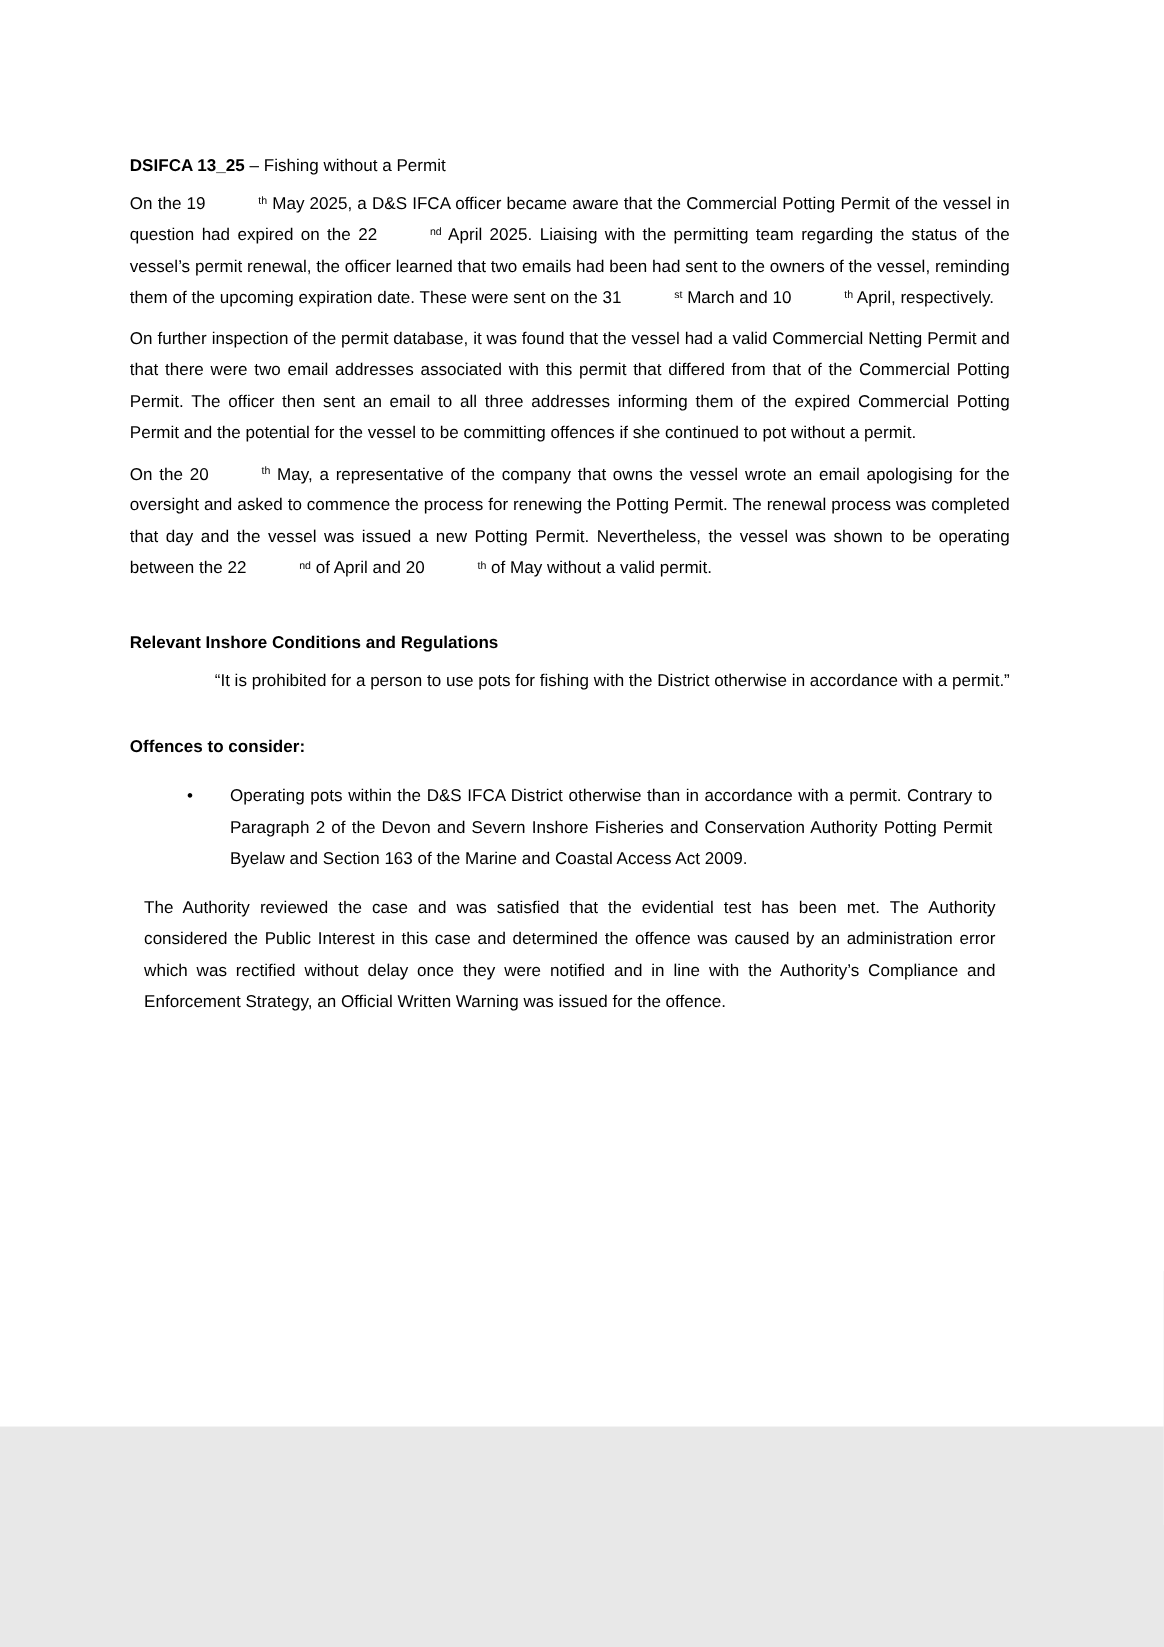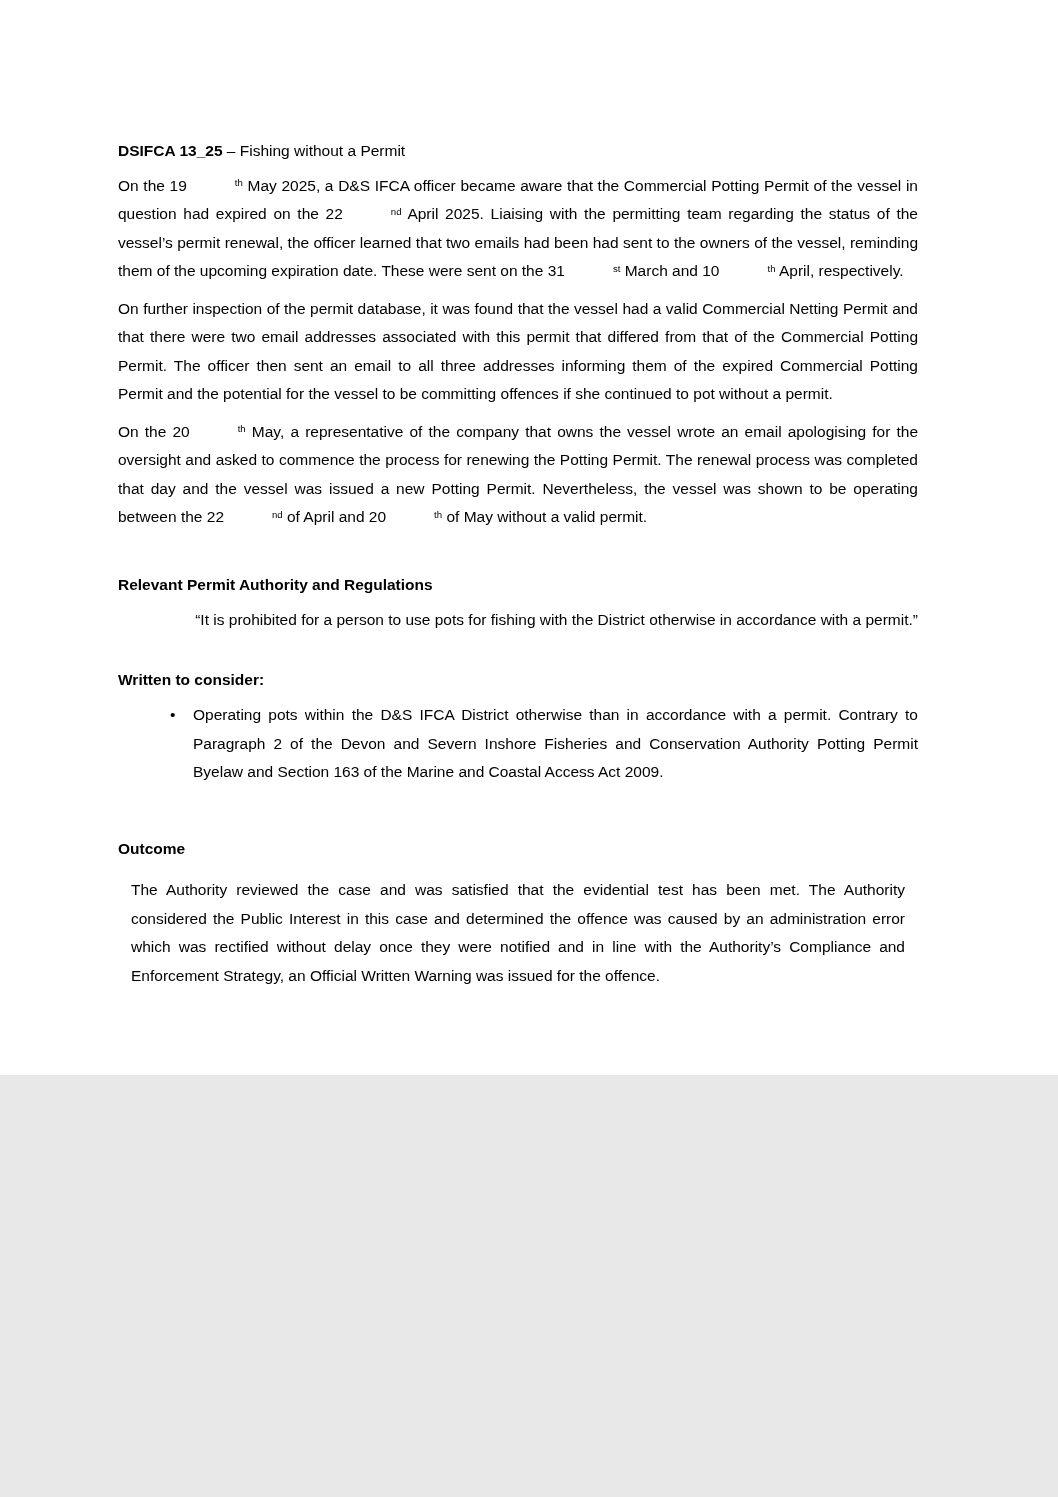--- a/index.html
+++ b/index.html
@@ -1,18 +1,18 @@
 <!DOCTYPE html>
 <html><head>
 <meta charset="utf-8">
 <style>
   html, body { margin: 0; padding: 0; background: #e8e8e8; }
   .page {
     width: 1058px;
-    height: 1075px;
+    height: 1297px;
     margin: 0 auto;
     background: #ffffff;
     box-sizing: border-box;
     padding: 137px 140px 0 118px;
     font-family: "Liberation Sans", sans-serif;
     font-size: 15.5px;
     line-height: 28.5px;
     color: #000000;
     overflow: hidden;
   }
@@ -21,21 +21,21 @@
   .title { margin: 0 0 6px 0; }
   .body { margin: 0 0 9px 0; text-align: right; }
   .j { text-align: justify; }
   .h { font-weight: bold; }
   .sec { margin: 39px 0 7px 0; }
   .byelaw { margin: 0 0 17px 0; }
   .quote { margin: 0 0 31px 0; }
   .offh { margin: 0 0 7px 0; }
   .bullet-item { position: relative; padding-left: 75px; margin: 0; }
   .marker { position: absolute; left: 52px; top: 0; }
-  .btext { margin: 0; }
+  .btext { margin: 16px; }
   .outh { margin: 48px 0 3px 0; }
   .outp { margin: 13px; }
   sup {
     font-size: 0.62em;
     line-height: 0;
     vertical-align: baseline;
     position: relative;
     top: -0.45em;
     padding-left: 48px;
   }
@@ -46,29 +46,28 @@
 <div class="page">
 
   <p class="title"><span class="b">DSIFCA 13_25</span><span> – Fishing without a Permit</span></p>
 
   <p class="body j">On the 19<sup>th</sup> May 2025, a D&amp;S IFCA officer became aware that the Commercial Potting Permit of the vessel in question had expired on the 22<sup>nd</sup> April 2025.  Liaising with the permitting team regarding the status of the vessel’s permit renewal, the officer learned that two emails had been had sent to the owners of the vessel, reminding them of the upcoming expiration date.  These were sent on the 31<sup>st</sup> March and 10<sup>th</sup> April, respectively.</p>
 
   <p class="body j">On further inspection of the permit database, it was found that the vessel had a valid Commercial Netting Permit and that there were two email addresses associated with this permit that differed from that of the Commercial Potting Permit.  The officer then sent an email to all three addresses informing them of the expired Commercial Potting Permit and the potential for the vessel to be committing offences if she continued to pot without a permit.</p>
 
   <p class="body j">On the 20<sup>th</sup> May, a representative of the company that owns the vessel wrote an email apologising for the oversight and asked to commence the process for renewing the Potting Permit. The renewal process was completed that day and the vessel was issued a new Potting Permit. Nevertheless, the vessel was shown to be operating between the 22<sup>nd</sup> of April and 20<sup>th</sup> of May without a valid permit.</p>
 
-  <p class="h sec">Relevant Permit Authority and Regulations</p>
+  <p class="h sec">Relevant Inshore Conditions and Regulations</p>
 
 
   <p class="body quote">“It is prohibited for a person to use pots for fishing with the District otherwise in accordance with a permit.”</p>
 
-  <p class="h offh">Written to consider:</p>
+  <p class="h offh">Offences to consider:</p>
 
   <div class="bullet-item">
     <span class="marker">•</span>
     <p class="body j btext">Operating pots within the D&amp;S IFCA District otherwise than in accordance with a permit. Contrary to Paragraph 2 of the Devon and Severn Inshore Fisheries and Conservation Authority Potting Permit Byelaw and Section 163 of the Marine and Coastal Access Act 2009.</p>
   </div>
 
-  <p class="h outh">Outcome</p>
 
   <p class="body j outp">The Authority reviewed the case and was satisfied that the evidential test has been met.  The Authority considered the Public Interest in this case and determined the offence was caused by an administration error which was rectified without delay once they were notified and in line with the Authority’s Compliance and Enforcement Strategy, an Official Written Warning was issued for the offence.</p>
 
 </div>
 
 </body></html>

